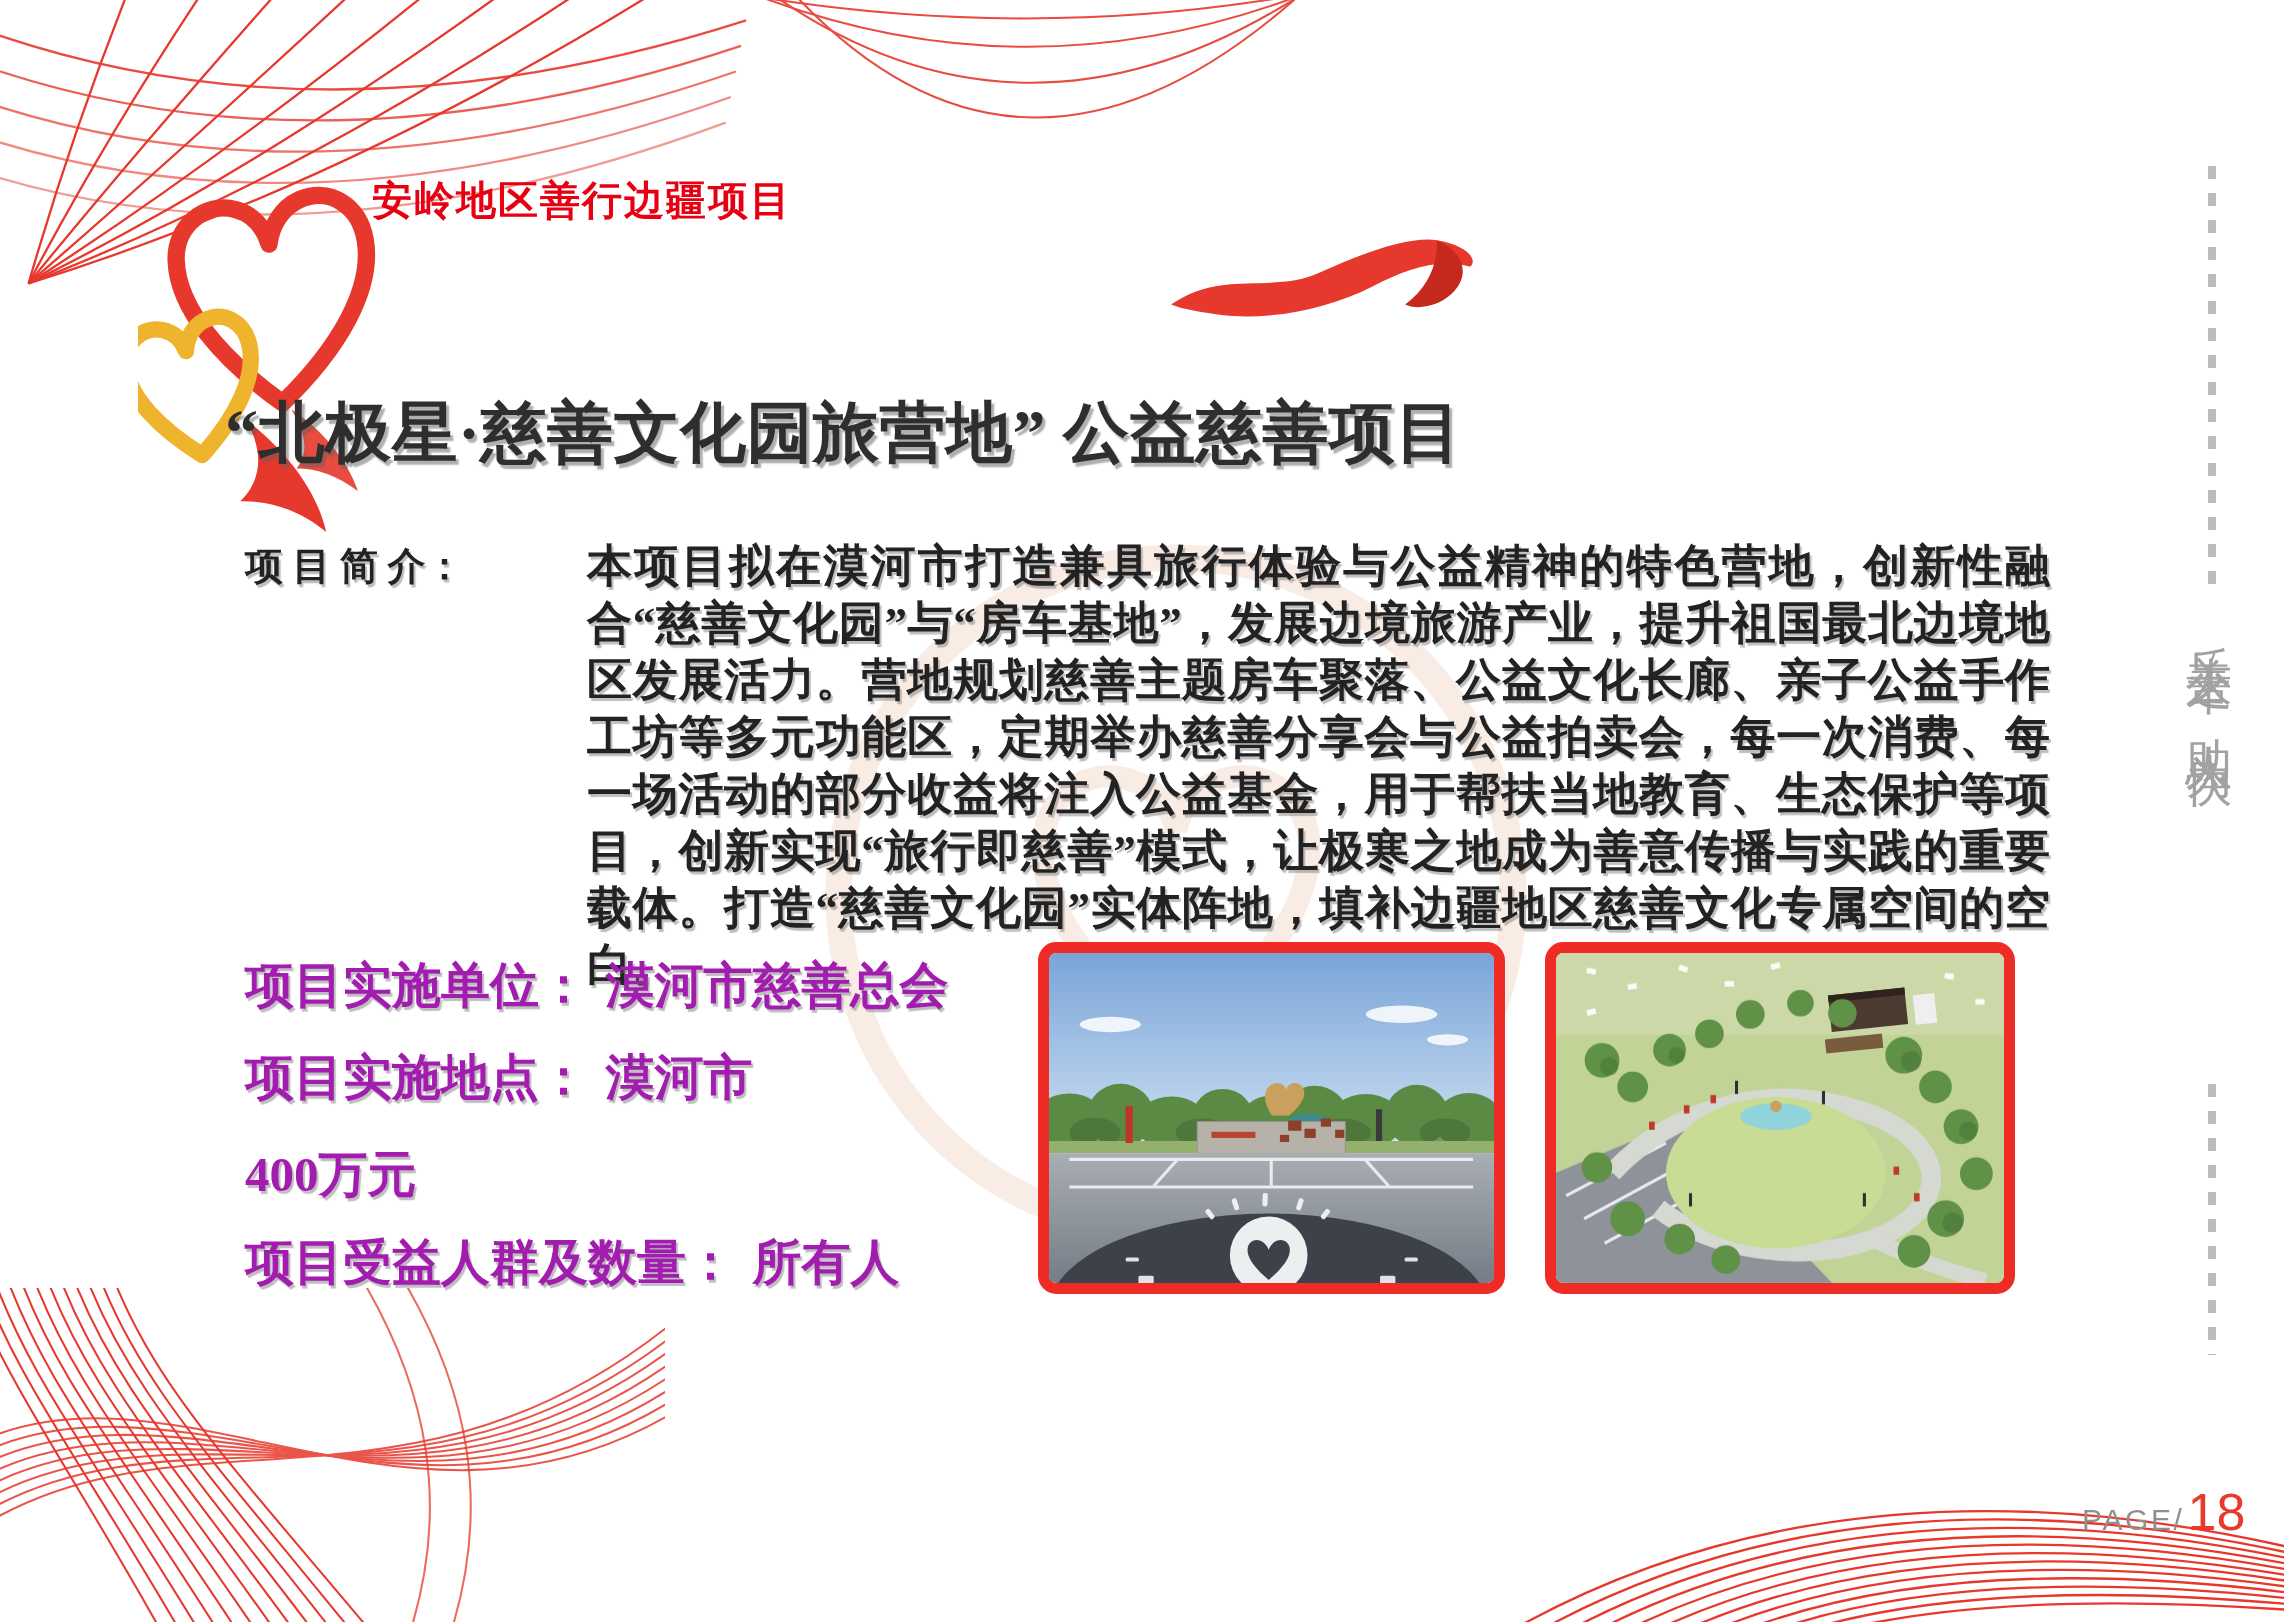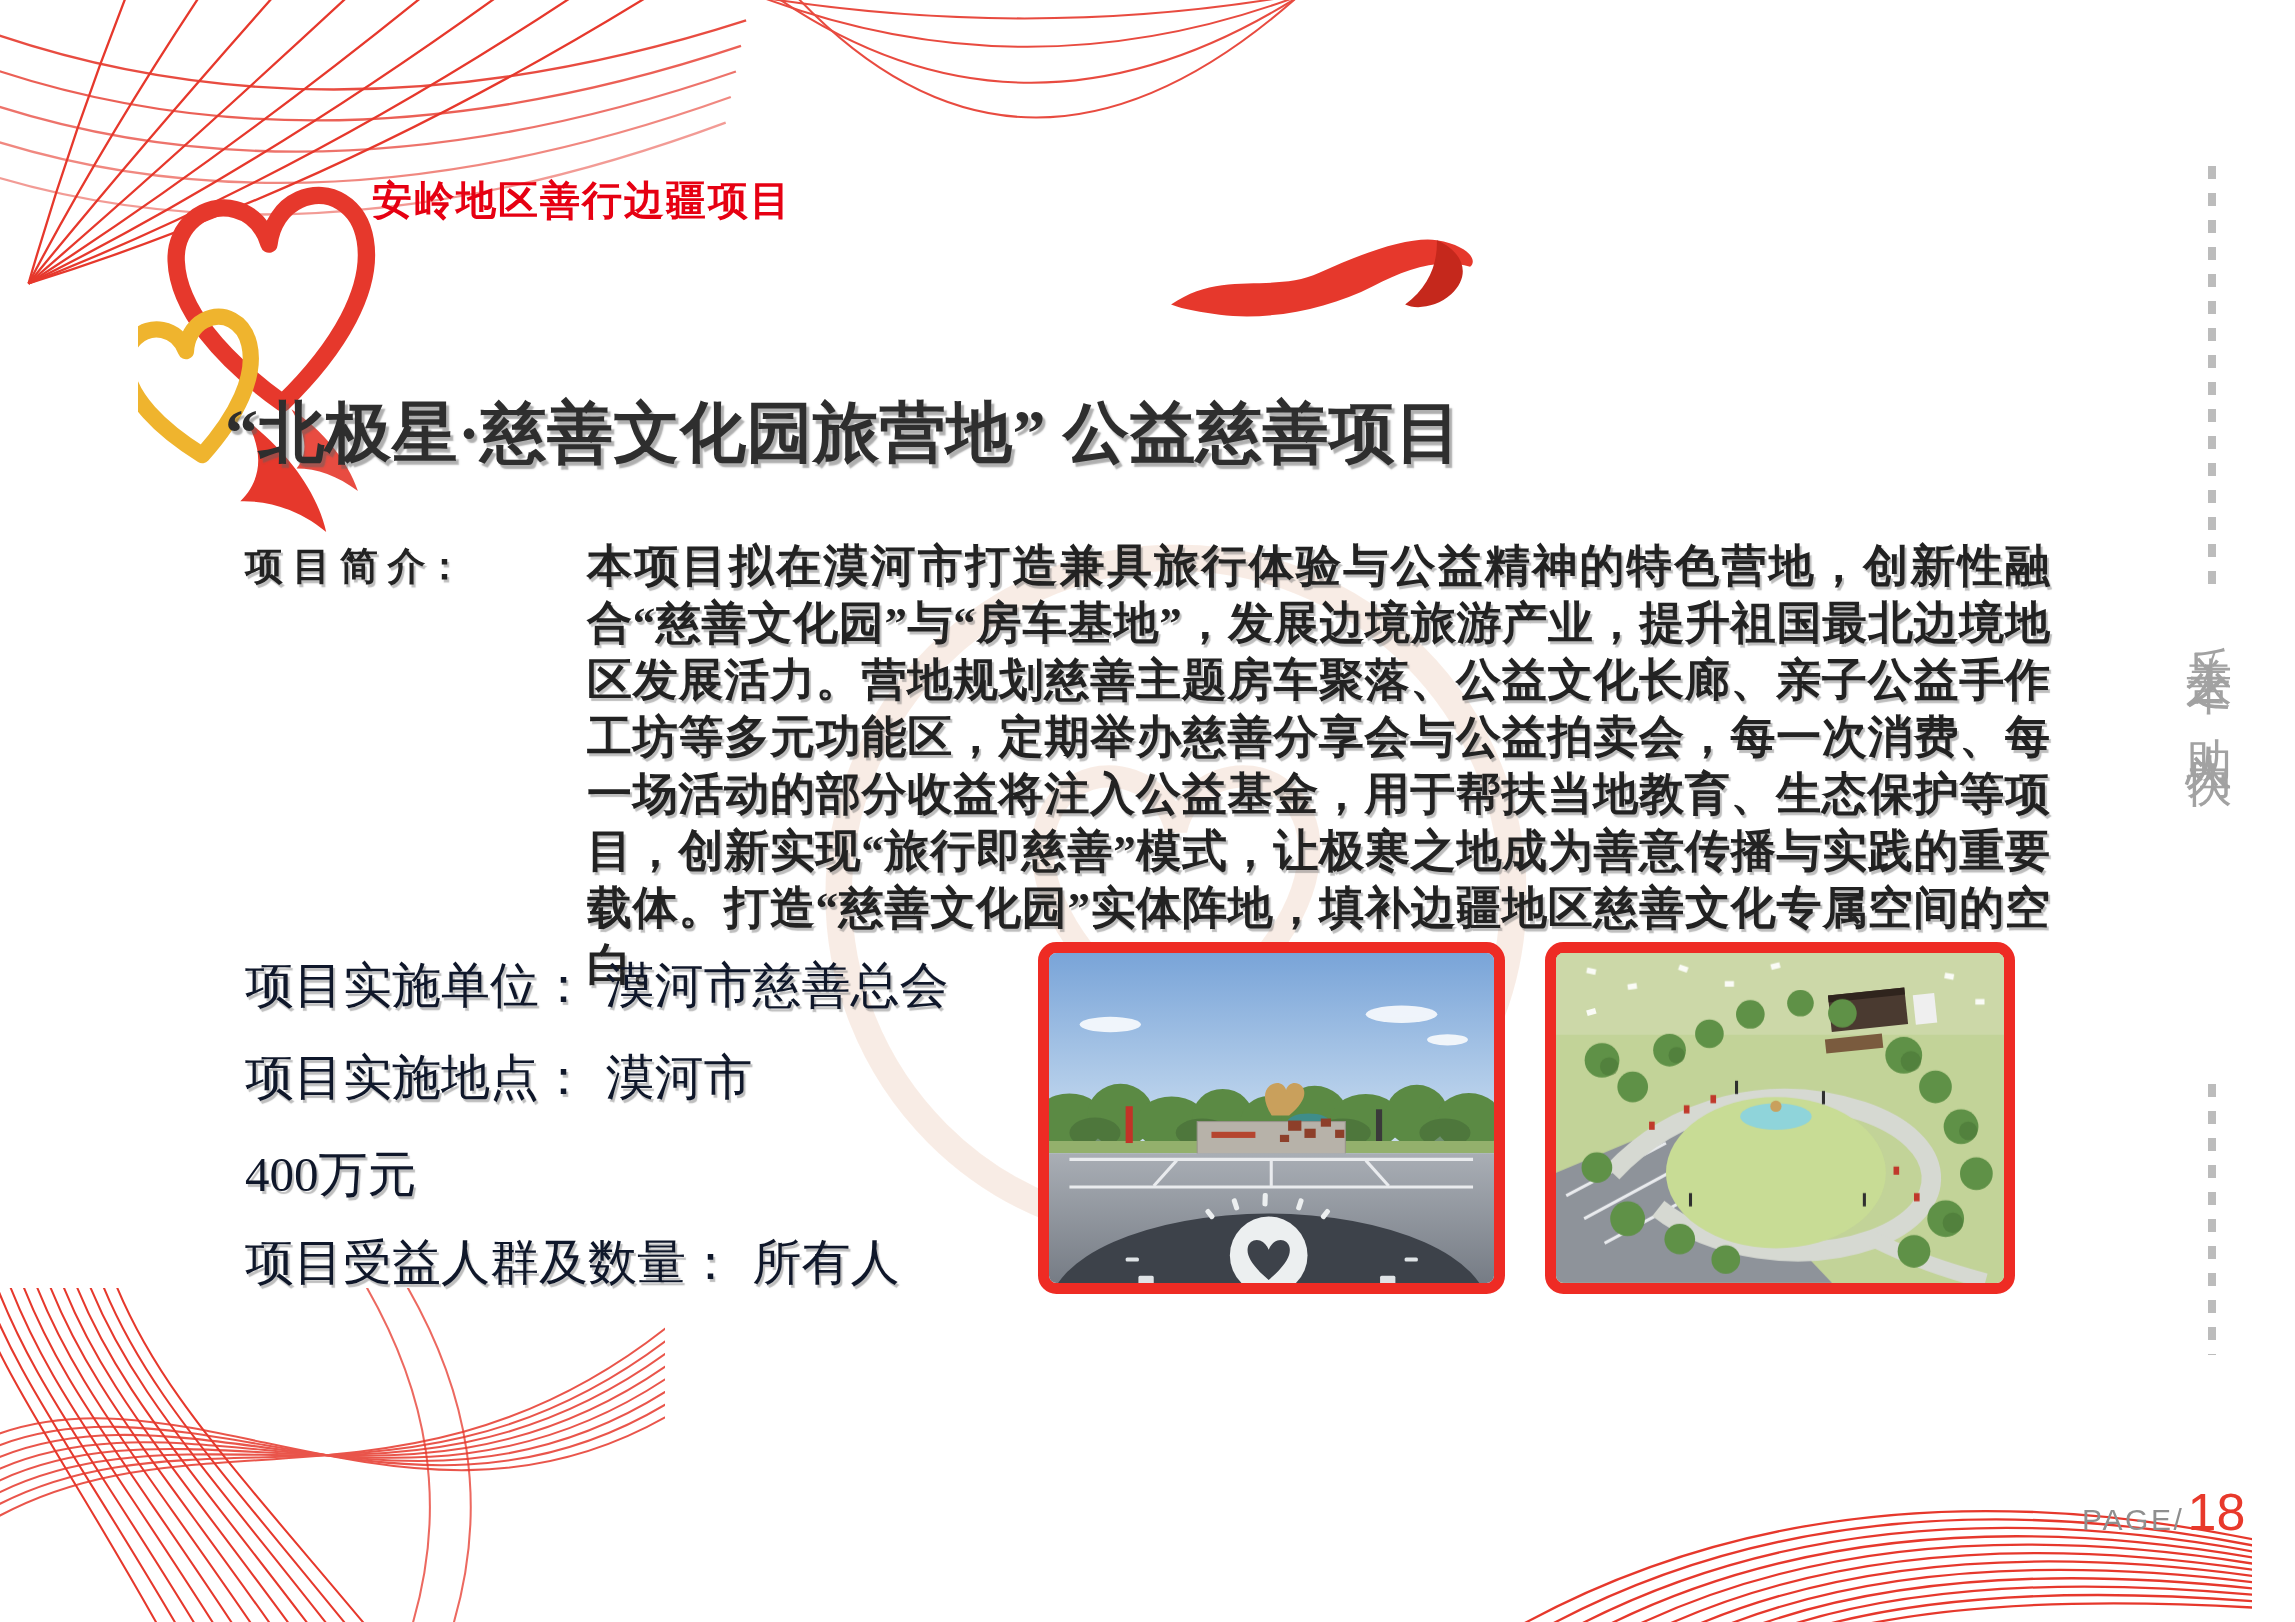--- a/index.html
+++ b/index.html
@@ -2,20 +2,21 @@
 <html style="font-size:8.2px"><head>
 <meta charset="utf-8">
 <style>
   html,body{margin:0;padding:0;background:#ffffff;}
   .page{
     position:relative;
     width:2252px;height:1623px;
     overflow:hidden;
     background:#ffffff;
     font-family:"Liberation Serif","DejaVu Serif",serif;
+    padding-left:32px;
   }
   .abs{position:absolute;}
 
   
   .program-title{
     left:372px;top:179px;width:818px;
     font-family:"Liberation Sans","DejaVu Sans",sans-serif;
     font-weight:900;font-size:40px;line-height:42px;
     color:#e60012;letter-spacing:2px;
   }
@@ -50,21 +51,21 @@
   .intro-text{
     flex:1;
     font-weight:700;font-size:45px;line-height:57px;color:#222;
     text-align:justify;
     text-shadow:2px 2.6px 1px rgba(110,110,110,.45);
   }
 
   
   .detail-row{
     left:245px;display:flex;gap:17.4px;white-space:nowrap;
-    font-weight:400;font-size:49px;line-height:61px;color:#0f172a;
+    font-weight:700;font-size:49px;line-height:61px;color:#a21caf;
     text-shadow:2px 2.6px 1px rgba(110,110,110,.45);
     align-items:flex-end;
   }
 
   
   .photo{
     border:11.2px solid #ee2b24;border-radius:18.4px;
     overflow:hidden;background:#dfe6ee;
   }
   .photo svg{display:block;}

